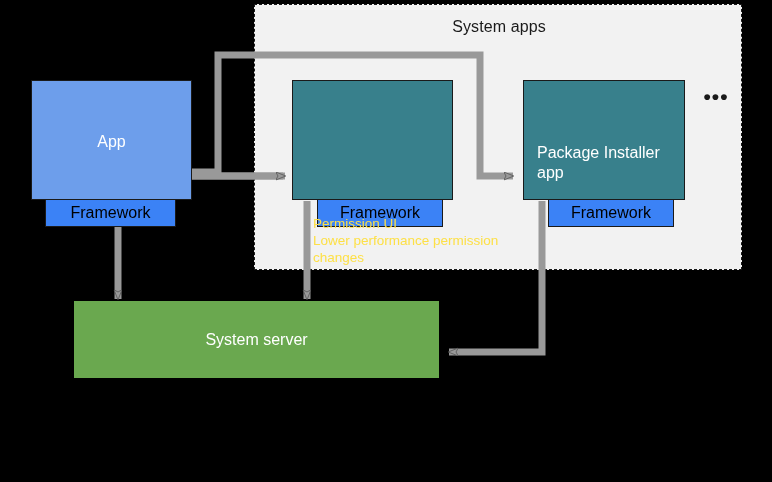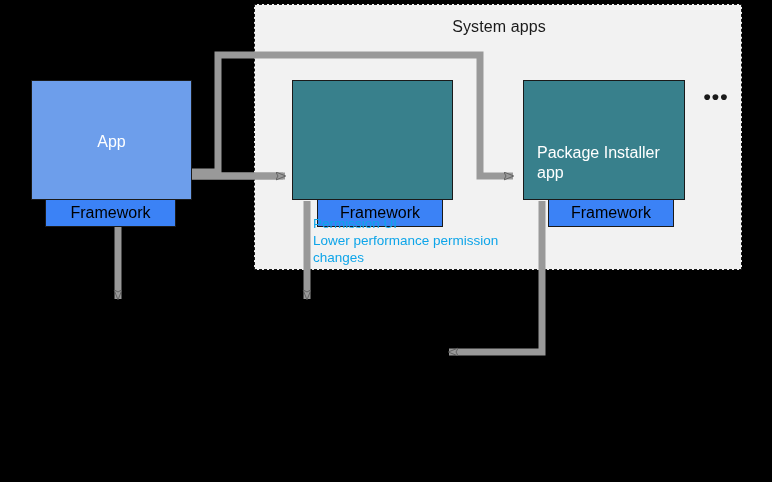--- a/index.html
+++ b/index.html
@@ -152,21 +152,21 @@
   .node-pkginst .framework-chip {
     left: 24px;
     top: 88px;
     width: 126px;
     height: 28px;
   }
 
   
   .caption {
     position: absolute;
-    color: #0ea5e9;
+    color: #fde047;
     font-size: 13.5px;
     line-height: 17px;
     white-space: pre-line;
   }
   .caption-permctl {
     left: 313px;
     top: 215px;
     width: 215px;
   }
   .caption-pkginst {
@@ -240,14 +240,17 @@
     <div class="node-title">Package Installer
 app</div>
     <div class="framework-chip">Framework</div>
   </div>
 
   <div class="caption caption-permctl">Permission UI
 Lower performance permission
 changes</div>
 
 
+  <div class="node node-sysserver">
+    <div class="node-title">System server</div>
+  </div>
 
 </div>
 
 </body></html>

